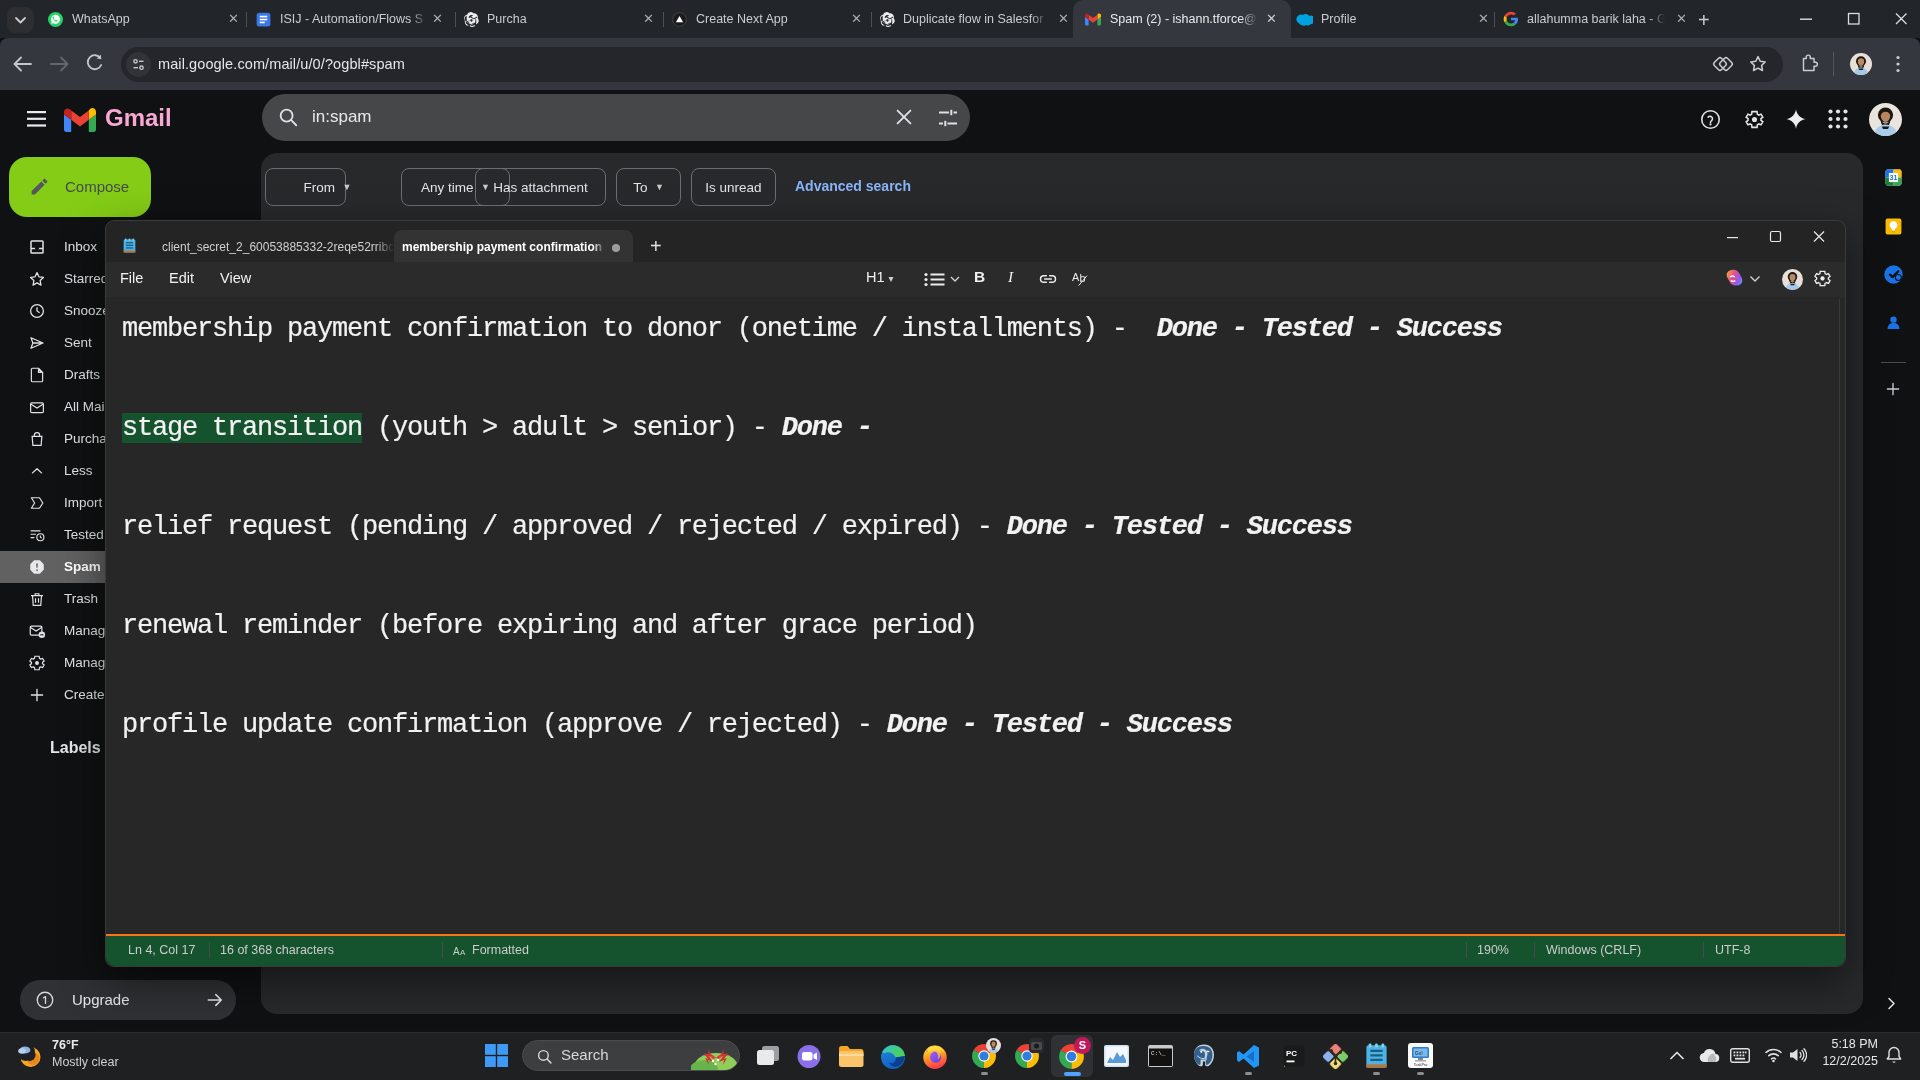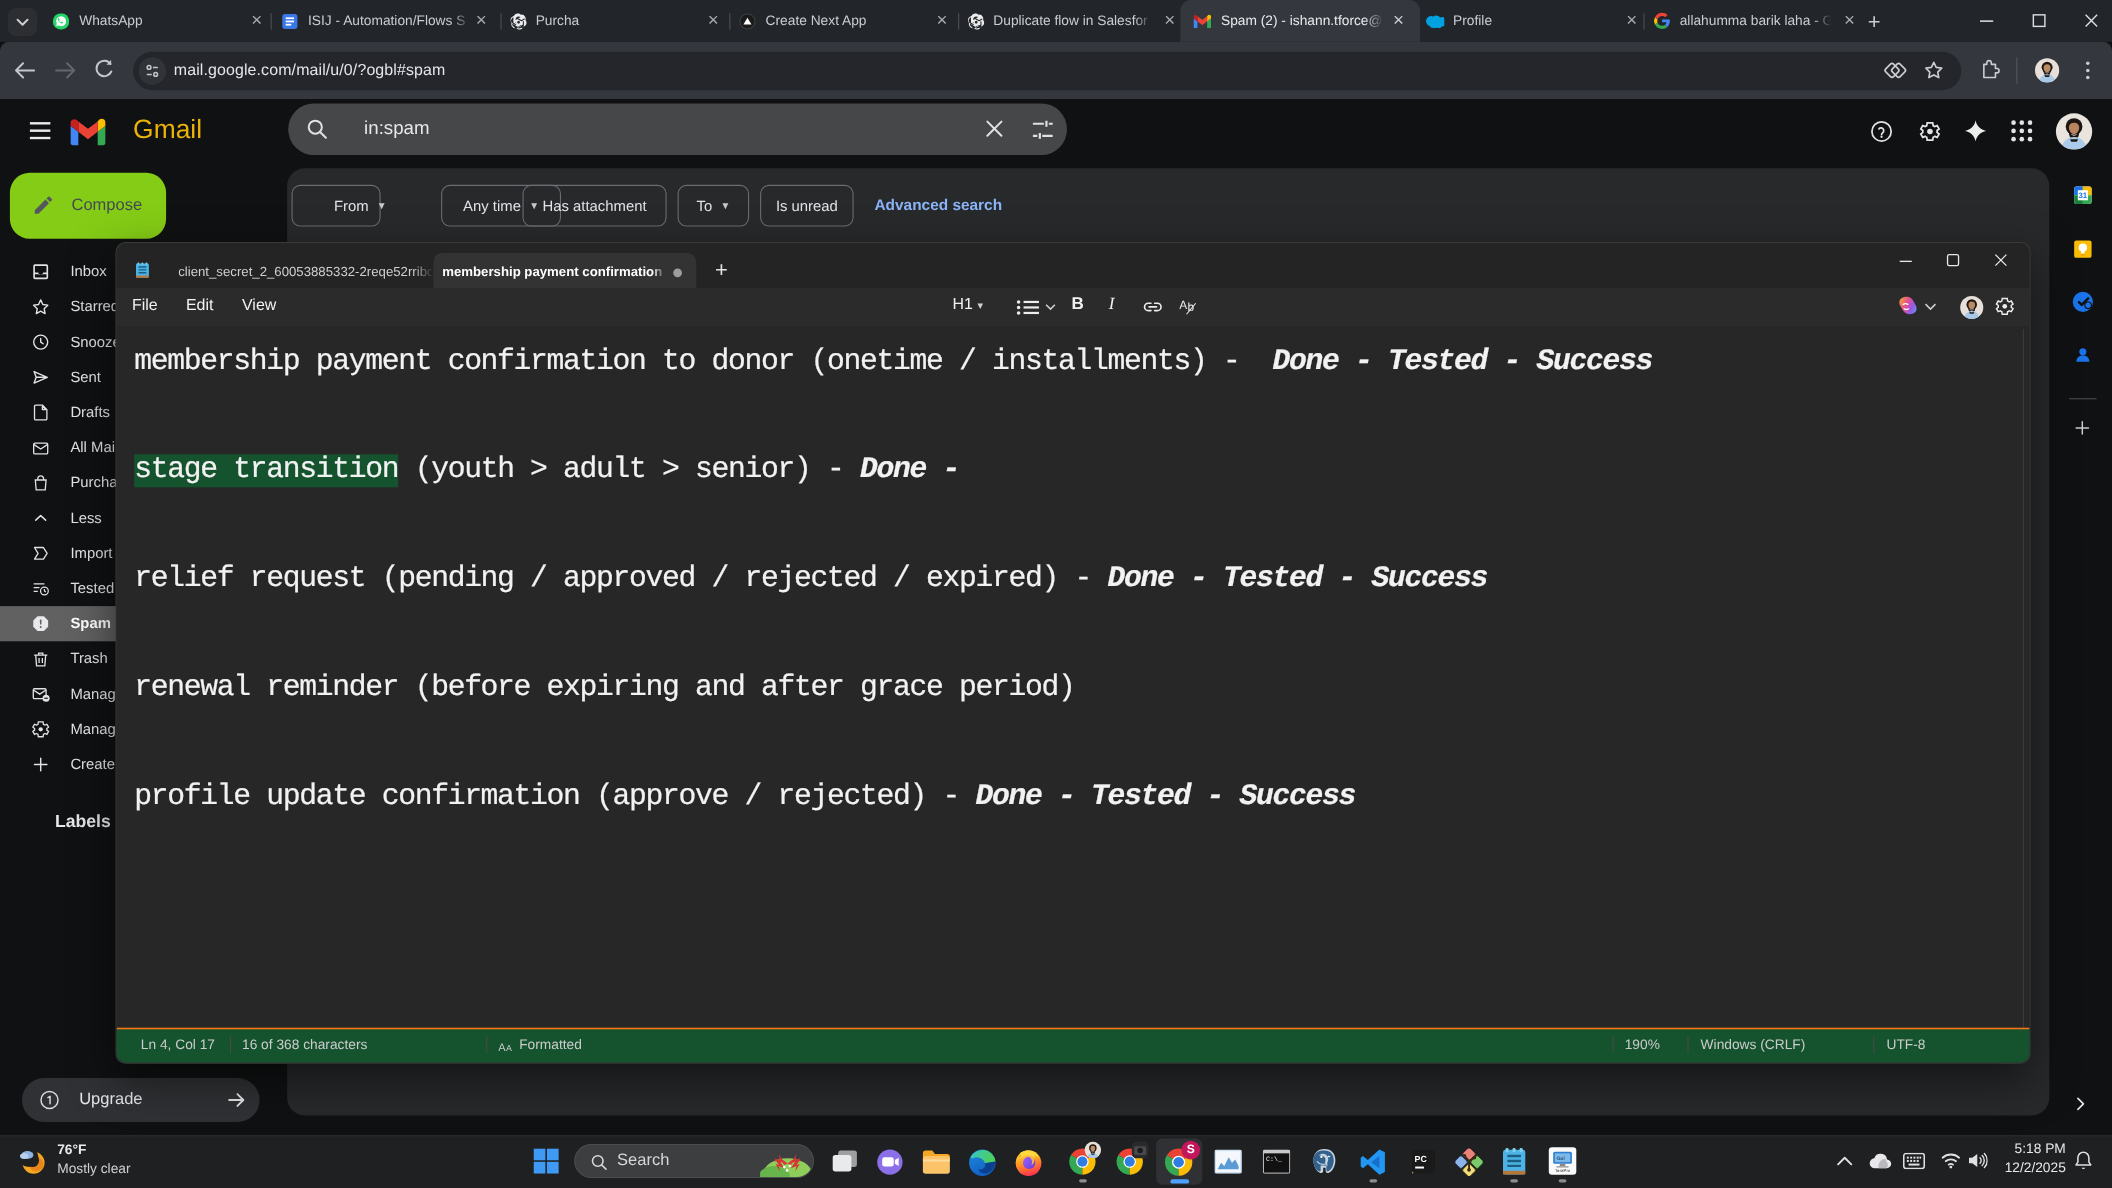--- a/index.html
+++ b/index.html
@@ -195,27 +195,27 @@
           <rect y="13.4" width="19" height="2.2"></rect>
         </g>
       </svg>
     <svg class="abs" style="left:64px;top:17px;" width="32" height="26" viewBox="0 0 24 18">
         <path d="M1.6 18h3.8V8.9L0 4.8v11.4C0 17.2.7 18 1.6 18z" fill="#4285f4"></path>
         <path d="M18.6 18h3.8c.9 0 1.6-.8 1.6-1.8V4.8l-5.4 4.1z" fill="#34a853"></path>
         <path d="M18.6 1.8v7.1L24 4.8V2.7c0-2.2-2.5-3.5-4.3-2.2z" fill="#fbbc04"></path>
         <path d="M5.4 8.9V1.8L12 6.8l6.6-5V8.9L12 13.9z" fill="#ea4335"></path>
         <path d="M0 2.7v2.1l5.4 4.1V1.8L4.3.9C2.5-.4 0 .9 0 2.7z" fill="#c5221f"></path>
       </svg>
-    <div class="abs" style="left:121px;top:14px;font-size:24px;color:#eab308;">Gmail</div>
+    <div class="abs" style="left:105px;top:14px;font-size:24px;color:#f9a8d4;font-weight:bold;">Gmail</div>
     <div id="gsearch"></div>
     <svg class="abs" style="left:277px;top:16px;" width="22" height="22" viewBox="0 0 24 24">
         <circle cx="10.5" cy="10.5" r="6.5" stroke="#dfe1e5" stroke-width="2" fill="none"></circle>
         <line x1="15.5" y1="15.5" x2="21" y2="21" stroke="#dfe1e5" stroke-width="2" stroke-linecap="round"></line>
       </svg>
-    <div class="abs" style="left:312px;top:17px;font-size:17px;color:#e8e8ea;margin-left:19px;">in:spam</div>
+    <div class="abs" style="left:312px;top:17px;font-size:17px;color:#e8e8ea;">in:spam</div>
     <svg class="abs" style="left:893px;top:16px;" width="22" height="22" viewBox="0 0 24 24">
         <path d="M5 5l14 14M19 5L5 19" stroke="#dfe1e5" stroke-width="2" stroke-linecap="round"></path>
       </svg>
     <svg class="abs" style="left:936px;top:16px;" width="24" height="24" viewBox="0 0 24 24">
         <g stroke="#dfe1e5" stroke-width="2" fill="none">
           <line x1="3" y1="6.5" x2="13" y2="6.5"></line>
           <line x1="17.5" y1="6.5" x2="21" y2="6.5"></line>
           <line x1="15.3" y1="3.8" x2="15.3" y2="9.2"></line>
           <line x1="3" y1="17.5" x2="7" y2="17.5"></line>
           <line x1="11.5" y1="17.5" x2="21" y2="17.5"></line>

